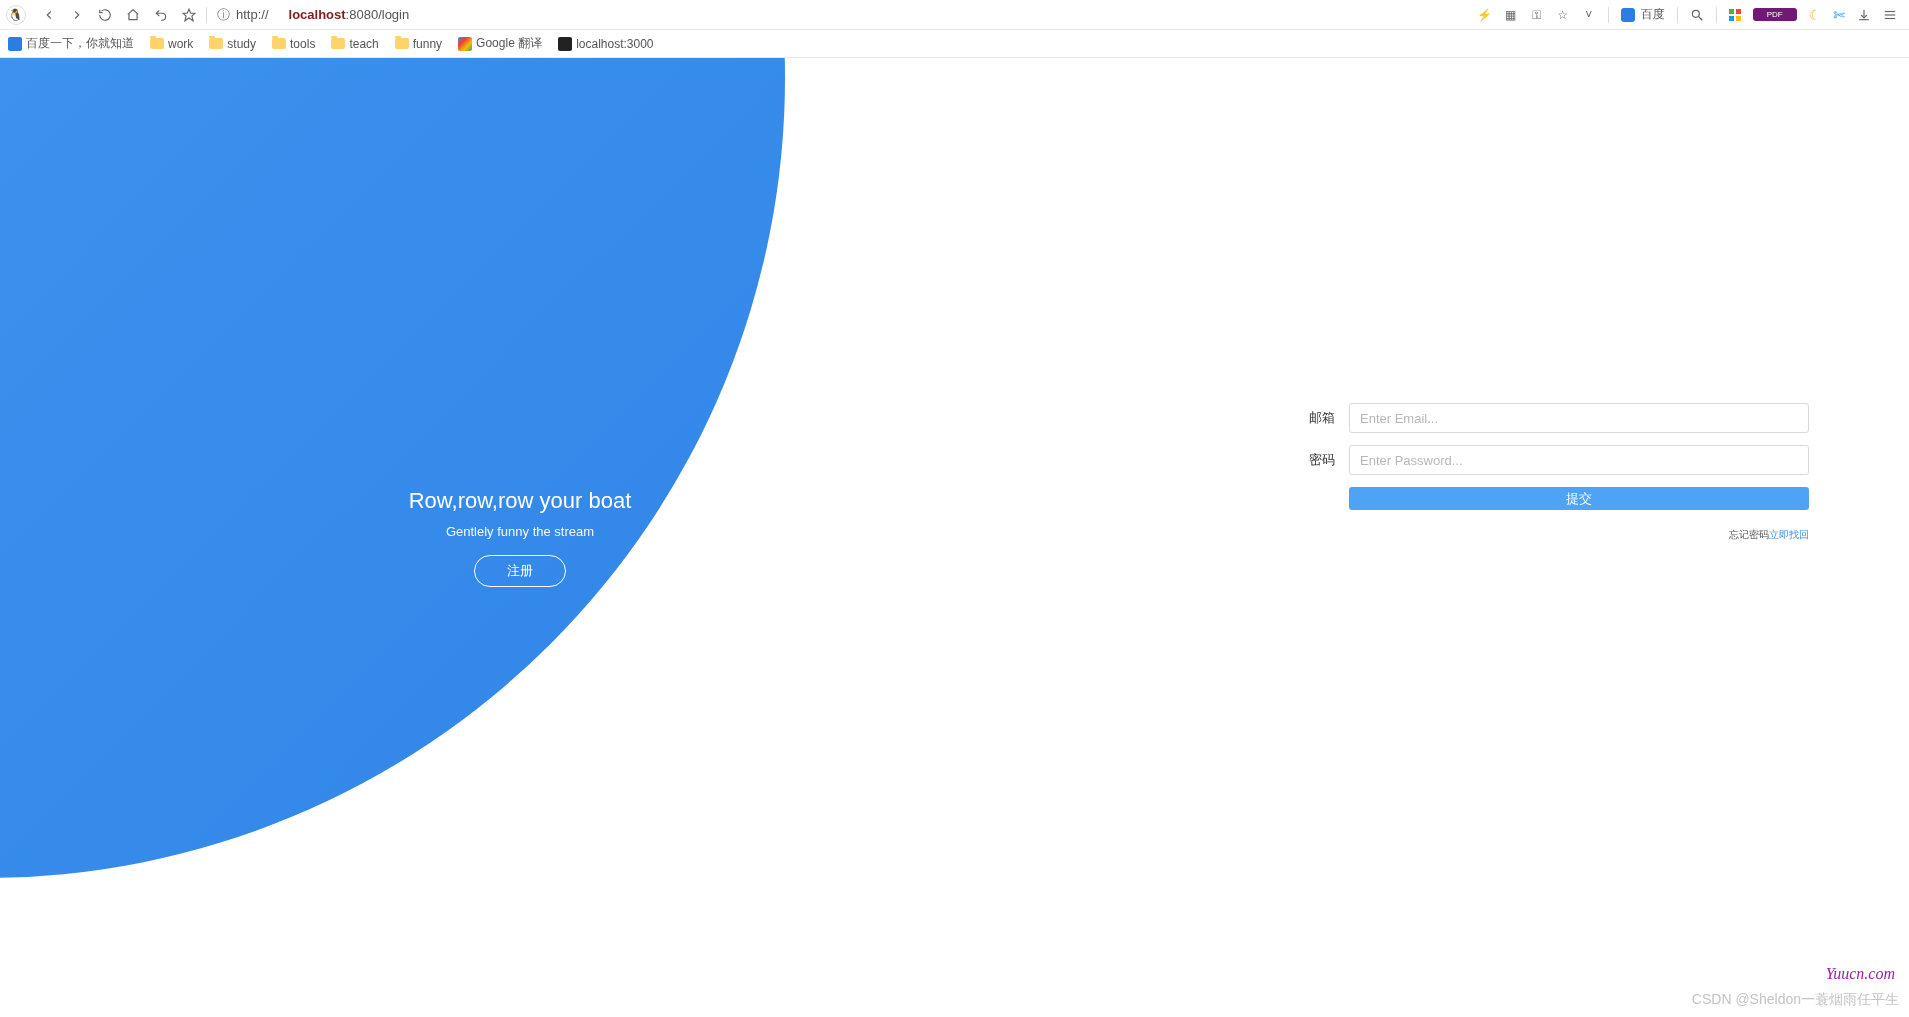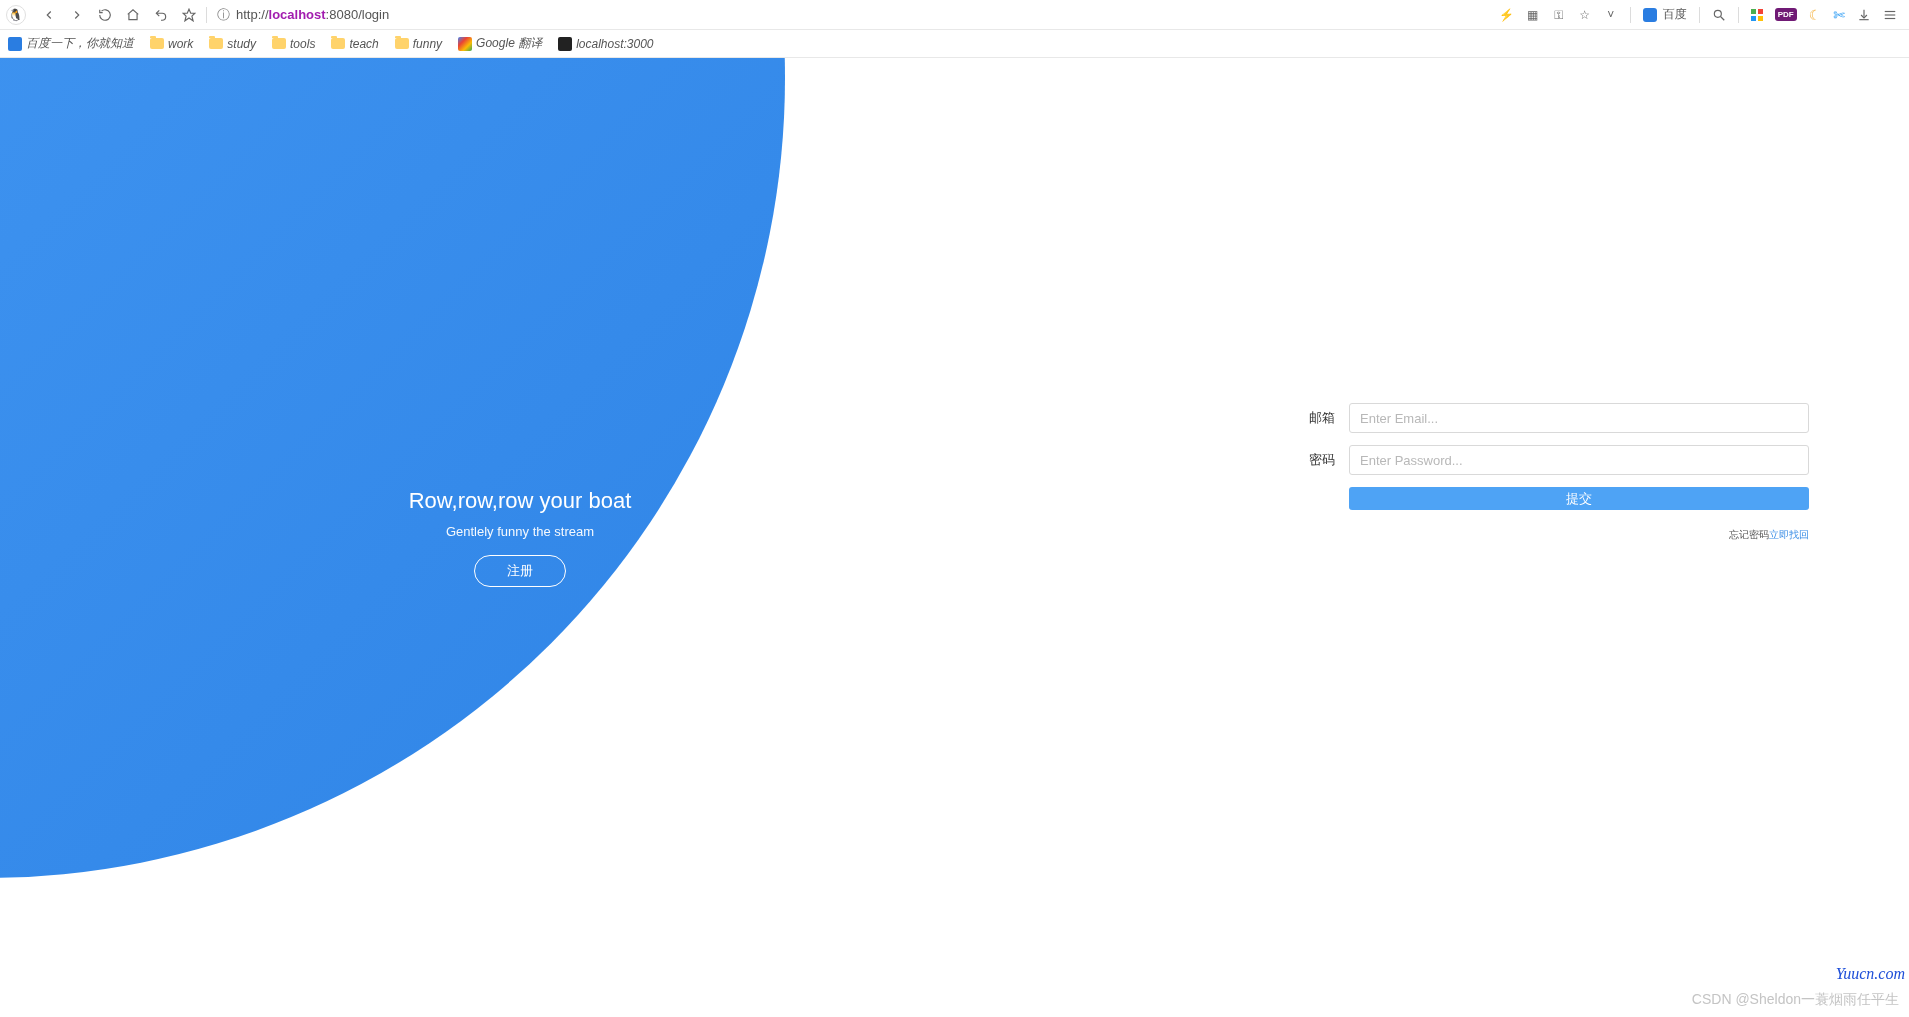--- a/index.html
+++ b/index.html
@@ -15,39 +15,39 @@
   display: flex; align-items: center; height: 30px;
   padding: 0 6px; gap: 10px; border-bottom: 1px solid #e8e8e8;
   font-size: 12px; color: #6b6b6b;
 }
 .addr-bar .nav-area { display:flex; align-items:center; gap:14px; padding-left:6px; }
 .addr-bar .tab-icon { width:20px; height:20px; border-radius:50%; background:#fff; border:1px solid #e0e0e0; display:flex; align-items:center; justify-content:center; font-size:12px; }
 .addr-bar .icon { width:14px; height:14px; display:flex; align-items:center; justify-content:center; color:#666; }
 .addr-bar .icon svg { width:14px; height:14px; stroke:currentColor; fill:none; stroke-width:2; }
 .addr-bar .url { display:flex; align-items:center; gap:6px; flex:1; color:#555; font-size:13px; }
 .addr-bar .url .info { color:#888; }
-.addr-bar .url b { font-weight:600; color:#a21caf; }
+.addr-bar .url b { font-weight:600; color:#7f1d1d;padding-left:20px; }
 .addr-bar .right { display:flex; align-items:center; gap:12px; padding-right:6px; }
 .addr-bar .ext-pill { display:flex; align-items:center; gap:6px; color:#555; }
 .addr-bar .ext-pill .sq { width:14px;height:14px;border-radius:3px;background:#2a7de1;display:flex;align-items:center;justify-content:center;color:#fff;font-size:9px;}
 .addr-bar .sep { width:1px; height:16px; background:#dcdcdc; }
 
 .squares-icon { display:grid; grid-template-columns:5px 5px; grid-template-rows:5px 5px; gap:2px; }
 .squares-icon span:nth-child(1){background:#4caf50;} .squares-icon span:nth-child(2){background:#f44336;}
 .squares-icon span:nth-child(3){background:#2196f3;} .squares-icon span:nth-child(4){background:#ffc107;}
 
-.pdf-badge { background:#701a75; color:#fff; font-size:8px; font-weight:700; padding:2px 3px; border-radius:3px; }
+.pdf-badge { background:#701a75; color:#fff; font-size:8px; font-weight:400; padding:2px 14px; border-radius:3px; }
 .moon { color:#f5b342; font-size:14px; }
 .blue-tool { color:#2196f3; font-size:14px; }
 
 .bm-bar {
   display:flex; align-items:center; height:28px; padding:0 8px; gap:16px;
   border-bottom:1px solid #e8e8e8; font-size:12px; color:#555;
 }
-.bm { display:flex; align-items:center; gap:4px; cursor:pointer;font-style:italic; }
+.bm { display:flex; align-items:center; gap:4px; cursor:pointer; }
 .bm .folder { width:14px; height:11px; background:#ffd36b; border-radius:2px; position:relative; }
 .bm .folder::before{content:"";position:absolute;top:-2px;left:0;width:6px;height:2px;background:#ffd36b;border-radius:1px 1px 0 0;}
 .bm .site { width:14px;height:14px;border-radius:2px;background:#2a7de1; }
 .bm .site.dark { background:#222; }
 .bm .site.g { background:linear-gradient(135deg,#4285f4,#ea4335,#fbbc05,#34a853); }
 
 
 .page {
   position:relative; width:100%; height:calc(100% - 58px);
   overflow:hidden; background:#fff;
@@ -85,21 +85,21 @@
 .field input::placeholder { color:#b8b8b8; }
 .submit-row { padding-left:40px; }
 .submit-btn {
   width:100%; height:23px; border:none; border-radius:3px;
   background:#4ea3f5; color:#fff; font-size:13px; cursor:pointer;
 }
 .forgot-row { padding-left:40px; margin-top:18px; text-align:right; font-size:10px; color:#555; }
 .forgot-row a { color:#3b8ee6; text-decoration:none; }
 
 
-.wm-red { position:absolute; right:4px; bottom:34px; font-size:16px; font-style:italic; color:#1d4ed8; font-family:"Times New Roman",serif;margin-top:12px; }
+.wm-red { position:absolute; right:14px; bottom:34px; font-size:16px; font-style:italic; color:#a21caf; font-family:"Times New Roman",serif;margin-top:12px; }
 .wm-grey { position:absolute; right:10px; bottom:8px; font-size:14px; color:#c4c4c4; }
 </style>
 </head>
 <body>
 
 <div class="chrome">
   <div class="addr-bar">
     <div class="tab-icon">🐧</div>
     <div class="nav-area">
       <div class="icon">

